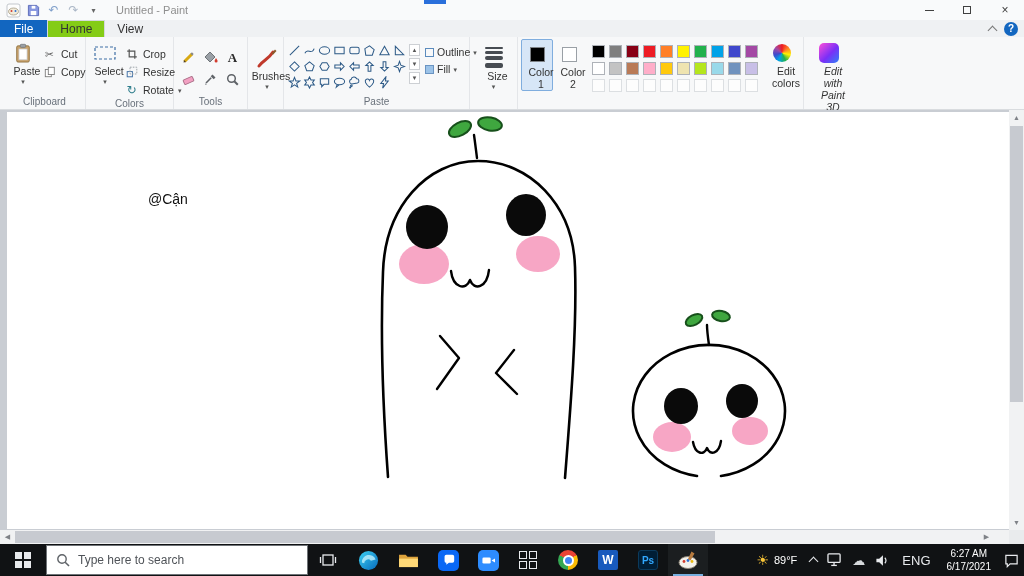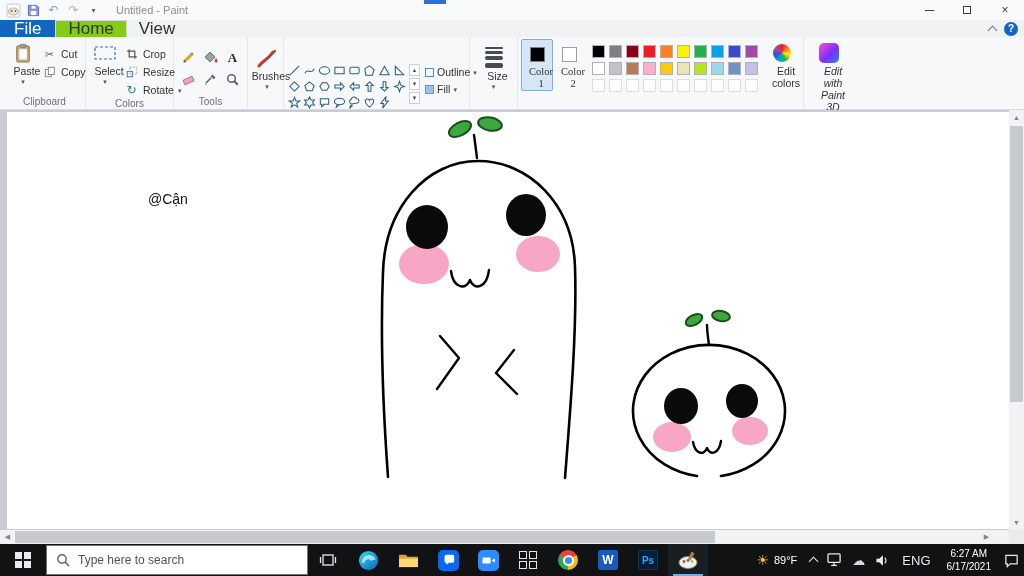--- a/index.html
+++ b/index.html
@@ -16,21 +16,21 @@
   .qat-caret { color:#666; font-size:8px; }
   .title-text { margin-left:14px; color:#8f8f8f; font-size:11px; }
   .blue-strip { position:absolute; left:424px; top:0; width:22px; height:4px; background:#2a6fdb; }
   .win-controls { margin-left:auto; display:flex; height:100%; }
   .wc { width:38px; height:100%; display:flex; align-items:center; justify-content:center; color:#404040; font-size:12px; }
   .minbar { width:9px; border-top:1px solid #404040; display:block; }
   .maxbox { width:8px; height:8px; border:1px solid #404040; display:block; }
 
   
   .menubar { position:absolute; top:20px; left:0; right:0; height:17px; background:#eff1f3; display:flex; }
-  .tab { padding:0 12px; display:flex; align-items:center; font-size:17px; color:#333; }
+  .tab { padding:0 12px; display:flex; align-items:center; font-size:12px; color:#333; }
   .tab.file { background:#1266c0; color:#fff; padding:0 14px; }
   .tab.home { background:#84cc16; border:1px solid #d5d8dc; border-bottom:none; }
   .menu-right { margin-left:auto; display:flex; align-items:center; gap:8px; padding-right:6px; }
   .chev-up { width:7px; height:7px; border-left:1.5px solid #777; border-top:1.5px solid #777; transform:rotate(45deg); display:block; margin-top:3px; }
   .help-btn { width:14px; height:14px; border-radius:50%; background:#1266c0; color:#fff; font-size:10px; font-weight:bold; display:flex; align-items:center; justify-content:center; }
 
   
   .ribbon { position:absolute; top:37px; left:0; right:0; height:73px; background:#f7f8f9; border-bottom:1px solid #d9dcdf; display:flex; padding-left:4px; }
   .rgroup { display:flex; flex-direction:column; border-right:1px solid #e4e6e9; padding:2px 3px 0; }
   .rgroup-content { display:flex; flex:1; align-items:flex-start; }
@@ -39,35 +39,35 @@
   .bigbtn { display:flex; flex-direction:column; align-items:center; width:32px; padding-top:3px; }
   .bigbtn .ic { height:22px; display:flex; align-items:center; justify-content:center; }
   .bigbtn .lbl { font-size:10.5px; color:#333; text-align:center; line-height:1.15; margin-top:1px;padding-left:8px; }
   .caret { font-size:7px; color:#555; line-height:1; margin-top:1px; }
   .stack { display:flex; flex-direction:column; gap:3px; padding-top:7px; margin-left:3px; }
   .smallbtn { display:flex; align-items:center; gap:4px; height:15px; font-size:10.5px; white-space:nowrap; }
   .smallbtn .sic { width:15px; display:flex; justify-content:center; align-items:center; color:#555; }
   .tools-grid { display:grid; grid-template-columns:repeat(3,19px); grid-auto-rows:19px; gap:3px; padding-top:9px; margin:0 auto; }
   .toolbtn { display:flex; align-items:center; justify-content:center; }
   .text-tool-glyph { font-family:"Liberation Serif","DejaVu Serif",serif; font-weight:bold; font-size:13px; color:#2b2b2b; }
-  .shapes-wrap { display:flex;margin-top:20px; }
+  .shapes-wrap { display:flex; }
   .shapes-grid { display:grid; grid-template-columns:repeat(8,14px); grid-auto-rows:15px; gap:1px; padding-top:4px; }
   .shape-cell { display:flex; align-items:center; justify-content:center; width:14px; height:14px; }
   .shape-cell svg * { stroke:#2d5a87; fill:none; stroke-width:1.1px; }
   .shape-scroll { display:flex; flex-direction:column; gap:2px; padding-top:5px; margin-left:3px; }
   .sarrow { width:11px; height:12px; background:#fff; border:1px solid #cdd0d4; color:#555; font-size:6px; display:flex; align-items:center; justify-content:center; }
   .of-col { display:flex; flex-direction:column; gap:5px; padding-top:7px; margin-left:5px; }
   .ofbtn { display:flex; align-items:center; gap:3px; font-size:10.5px; color:#333; white-space:nowrap; }
   .outline-sq { width:9px; height:9px; border:1.5px solid #5b8bbd; display:block; }
   .fill-sq { width:9px; height:9px; background:#9cc3e8; border:1px solid #6a94c2; display:block; }
   .size-ic { display:flex; flex-direction:column; gap:2.5px; align-items:center; width:22px; }
   .size-ic i { display:block; background:#474c52; width:18px; border-radius:2px; }
   .size-ic i:nth-child(1){height:1.5px;} .size-ic i:nth-child(2){height:2.5px;}
   .size-ic i:nth-child(3){height:4px;}  .size-ic i:nth-child(4){height:5.5px;}
-  .colorbig { border:1px solid transparent; border-radius:2px;font-family:Liberation Serif, serif; }
+  .colorbig { border:1px solid transparent; border-radius:2px; }
   .colorbig.selected { background:#d7e6f7; border-color:#7fadde; }
   .cswatch { width:15px; height:15px; border:1px solid #7e8287; display:block; }
   .palette { display:grid; grid-template-columns:repeat(10,15px); grid-auto-rows:15px; gap:2px; padding:6px 4px 0 7px; }
   .pswatch { width:13px; height:13px; border:1px solid #aeb2b8; }
   .pswatch.empty { background:#fdfdfd; border-color:#dcdfe2; }
   .rainbow { width:18px; height:18px; border-radius:50%;
     background:conic-gradient(#ed1c24,#ff7f27,#fff200,#22b14c,#00a2e8,#3f48cc,#a349a4,#ed1c24); }
   .p3d-ic { width:20px; height:20px; border-radius:5px; background:linear-gradient(135deg,#ff4fd8,#7b2ff7 55%,#2f7ff7); }
 
   

